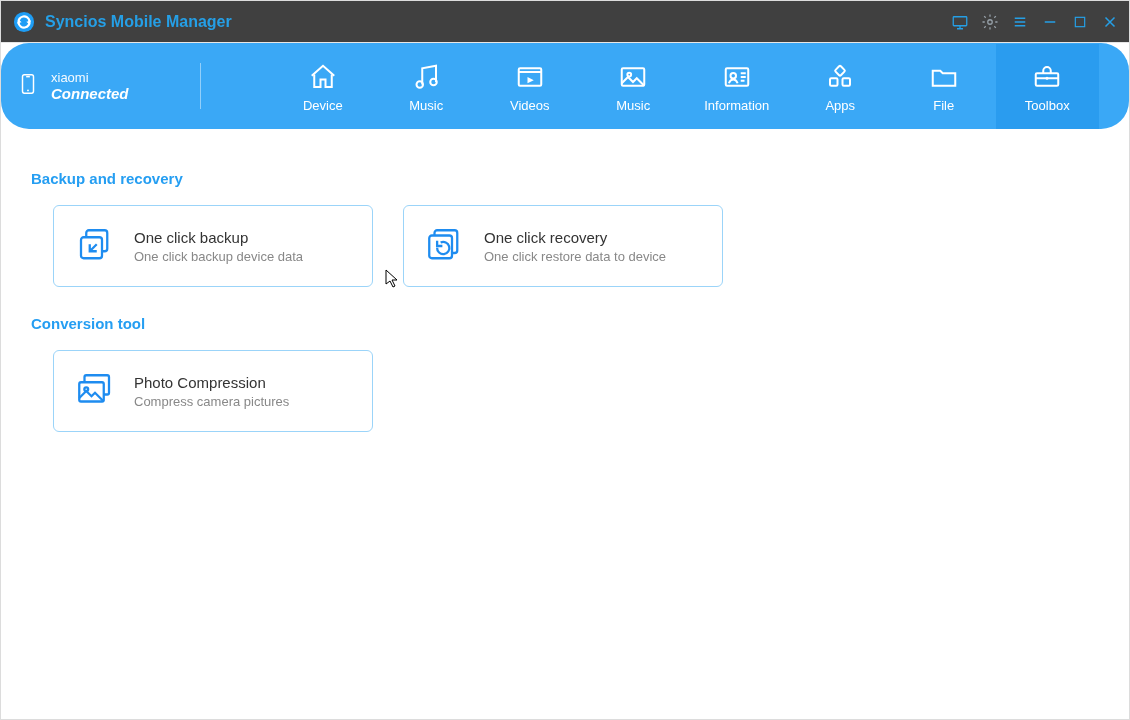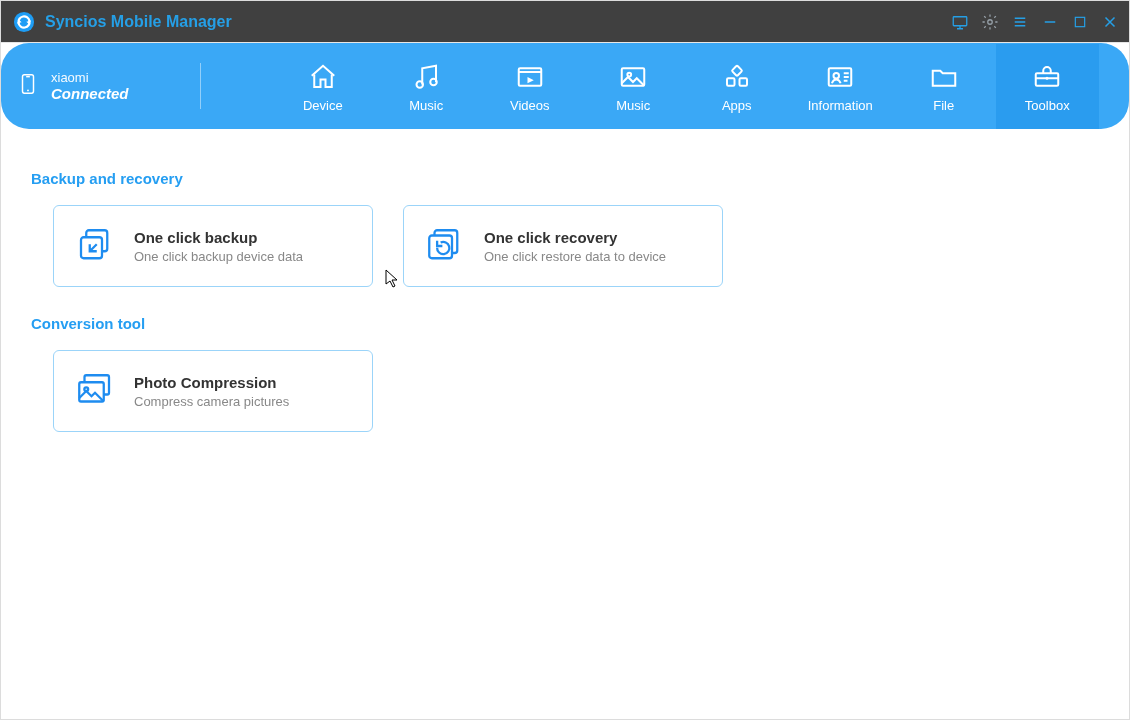--- a/index.html
+++ b/index.html
@@ -140,21 +140,21 @@
     cursor: pointer;
   }
   .tile-icon {
     width: 42px; height: 42px;
     display: flex; align-items: center; justify-content: center;
     color: var(--tile-blue-icon);
   }
   .tile-title {
     color: var(--text-dark);
     font-size: 15px;
-    font-weight: 700;
+    font-weight: 400;
     margin-bottom: 3px;
   }
   .tile-desc {
     color: var(--text-muted);
     font-size: 13px;
   }
 
   
   .cursor {
     position: absolute;
@@ -265,37 +265,37 @@
           <rect x="3" y="5" width="18" height="14" rx="1"></rect>
             <circle cx="9" cy="10" r="1.5"></circle>
             <path d="M3 17l5-5 4 4 3-3 6 6"></path>
         </svg>
       </span>
       <span>Music</span>
     </div>
     <div class="nav-item">
       <span class="nav-icon">
         <svg viewBox="0 0 24 24" width="30" height="30" fill="none" stroke="#fff" stroke-width="1.6">
-          <rect x="4" y="13" width="6" height="6" rx="1"></rect>
-            <rect x="14" y="13" width="6" height="6" rx="1"></rect>
-            <rect x="9" y="4" width="6" height="6" rx="1" transform="rotate(45 12 7)"></rect>
-        </svg>
-      </span>
-      <span>Apps</span>
-    </div>
-    <div class="nav-item">
-      <span class="nav-icon">
-        <svg viewBox="0 0 24 24" width="30" height="30" fill="none" stroke="#fff" stroke-width="1.6">
           <rect x="3" y="5" width="18" height="14" rx="1"></rect>
             <circle cx="9" cy="11" r="2.2"></circle>
             <path d="M5.5 17c.8-2 2.3-3 3.5-3s2.7 1 3.5 3"></path>
             <path d="M15 9h4M15 12h4M15 15h3"></path>
         </svg>
       </span>
       <span>Information</span>
+    </div>
+    <div class="nav-item">
+      <span class="nav-icon">
+        <svg viewBox="0 0 24 24" width="30" height="30" fill="none" stroke="#fff" stroke-width="1.6">
+          <rect x="4" y="13" width="6" height="6" rx="1"></rect>
+            <rect x="14" y="13" width="6" height="6" rx="1"></rect>
+            <rect x="9" y="4" width="6" height="6" rx="1" transform="rotate(45 12 7)"></rect>
+        </svg>
+      </span>
+      <span>Apps</span>
     </div>
     <div class="nav-item">
       <span class="nav-icon">
         <svg viewBox="0 0 24 24" width="30" height="30" fill="none" stroke="#fff" stroke-width="1.6">
           <path d="M3 7h6l2 2h10v10H3z"></path>
         </svg>
       </span>
       <span>File</span>
     </div>
     <div class="nav-item active">

